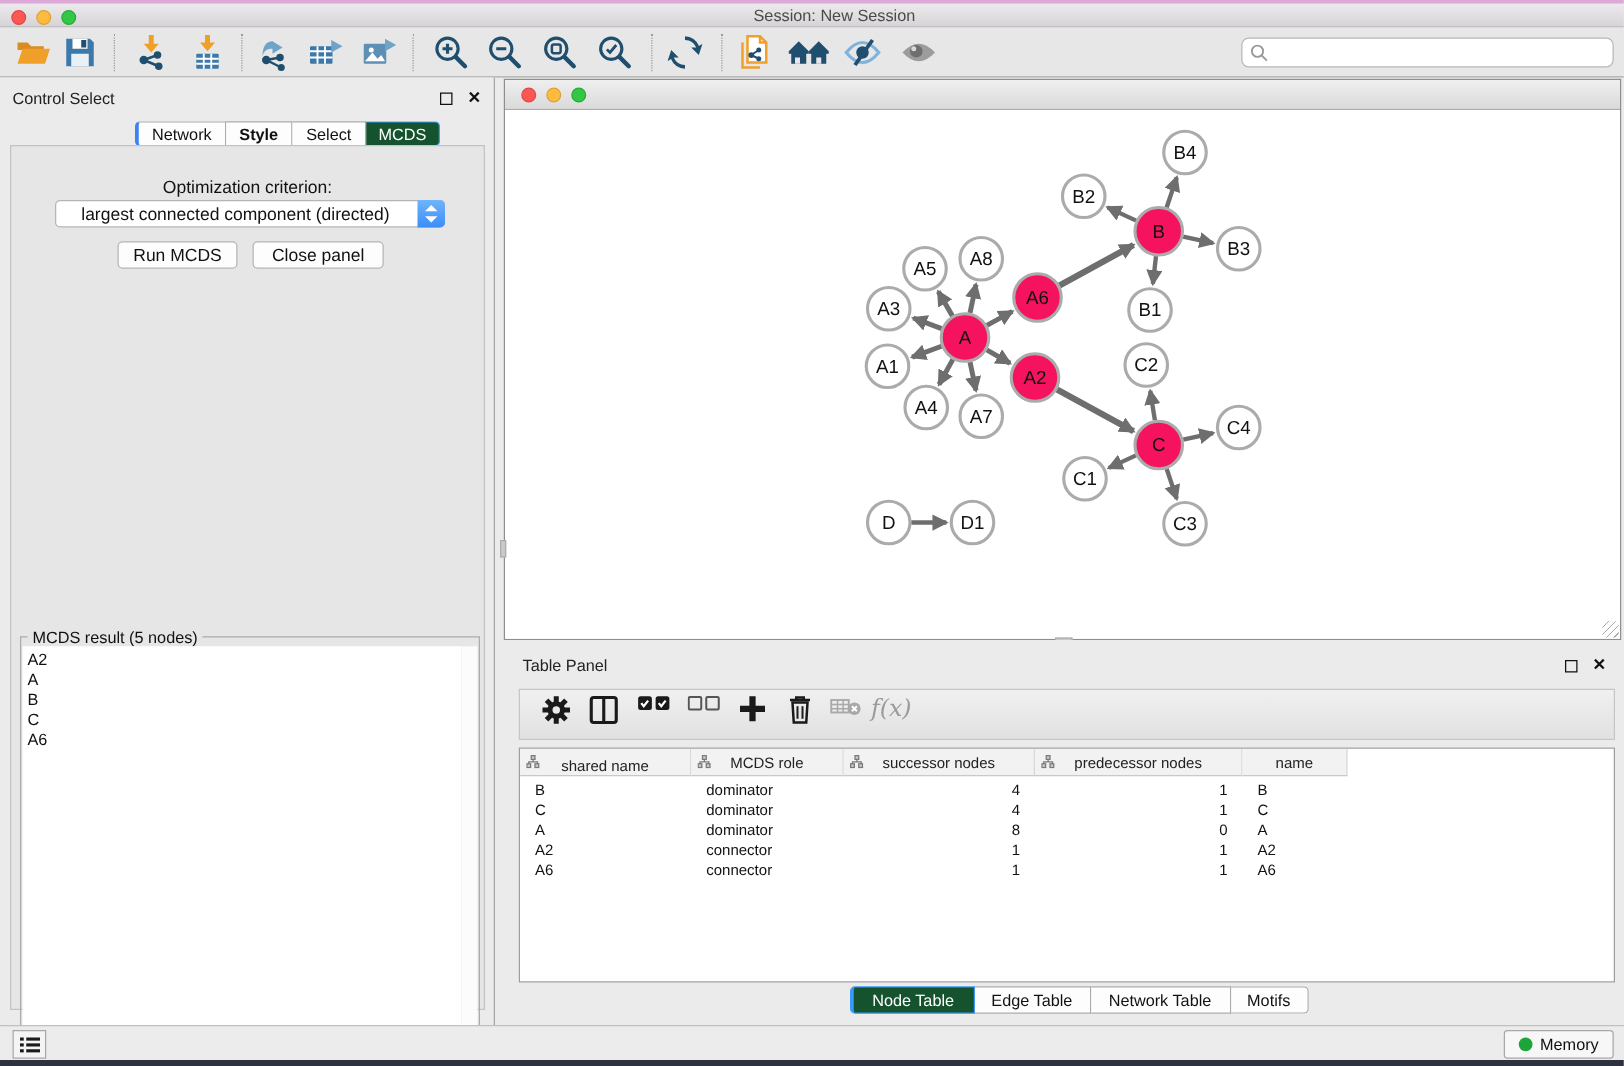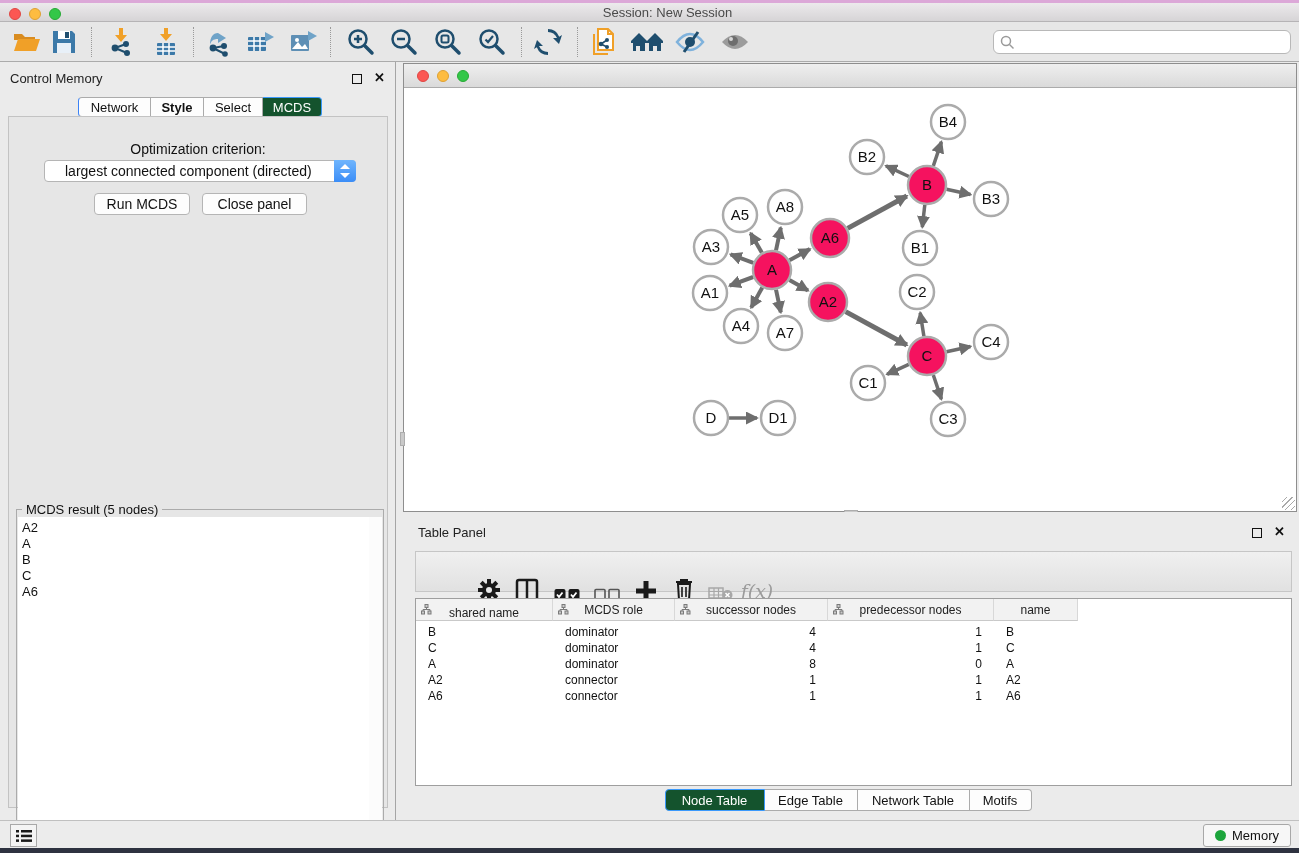--- a/index.html
+++ b/index.html
@@ -33,21 +33,21 @@
     background:#EBEBEB; border-right:1px solid #A5A5A5; }
   .panel-title { position:absolute; left:10px; top:9px; font-size:13px; color:#222; }
   .panel-btns { position:absolute; top:8px; font-size:12px; color:#111; }
   .float-box { display:inline-block; width:10px; height:10px; border:1.5px solid #111;
     vertical-align:middle; margin-right:12px; }
   .close-x { font-weight:bold; font-size:13px; }
 
   .tabs { position:absolute; display:flex; }
   .tab { height:20px; line-height:20px; text-align:center; font-size:13px;
     background:#FDFDFD; border:1px solid #ABABAB; border-left:none; color:#111; }
-  .tab:first-child { border-left:1px solid #3b82f6; border-radius:4px 0 0 4px; }
+  .tab:first-child { border-left:3px solid #3b82f6; border-radius:4px 0 0 4px;margin-left:30px; }
   .tab:last-child { border-radius:0 4px 4px 0; }
   .tab.active { background:#14532d; color:#fff; border-color:#3B99FC; }
 
   .cp-content { position:absolute; left:8px; top:54px; width:380px; height:692px;
     background:#E6E6E6; border:1px solid #C3C3C3; }
   .opt-label { position:absolute; left:0; width:100%; top:24px; text-align:center;
     font-size:14px; color:#111; }
   .dropdown { position:absolute; left:35px; top:43px; width:312px; height:22px;
     background:#fff; border:1px solid #B5B5B5; border-radius:4px; font-size:14px;
     color:#111; line-height:20px; padding-left:20px; }
@@ -82,22 +82,22 @@
   .net-canvas { position:absolute; left:0; top:24px; width:892px; height:423px; background:#fff; }
   .net-grip { position:absolute; right:1px; bottom:1px; width:13px; height:13px;
     background:repeating-linear-gradient(135deg, transparent 0 3px, #A9A9A9 3px 4px); }
   .net-vthumb { position:absolute; left:-4px; top:368px; width:5px; height:14px; background:#C9C9C9; border:1px solid #ADADAD;}
   .net-hthumb { position:absolute; left:440px; bottom:-4px; width:14px; height:5px; background:#C9C9C9; border:1px solid #ADADAD;}
 
   
   .table-panel { position:absolute; left:397px; top:512px; width:902px; height:308px; background:#EBEBEB; }
   .tp-toolbar { position:absolute; left:18px; top:39px; width:877px; height:41px;
     background:linear-gradient(#F0F0F0,#E1E1E1); border:1px solid #C6C6C6; }
-  .tp-icon { position:absolute; top:16px; width:34px; height:34px; display:flex;
-    align-items:flex-end; justify-content:center;margin-left:44px; }
+  .tp-icon { position:absolute; top:4px; width:34px; height:34px; display:flex;
+    align-items:flex-start; justify-content:center; }
   .fx-label { font-family:"DejaVu Serif", serif; font-style:italic; font-size:19px; color:#9B9B9B; }
 
   .tbl { position:absolute; left:18px; top:86px; width:877px; height:188px;
     background:#fff; border:1px solid #9E9E9E; overflow:hidden; }
   .tbl-header { position:absolute; left:0; top:0; height:22px; display:flex; }
   .th-cell { position:relative; height:22px; background:#F2F2F2; border-right:1px solid #D8D8D8;
     border-bottom:1px solid #C9C9C9; font-size:12px; color:#222; display:flex;
     align-items:center; justify-content:center; }
   .th-cell .colicon { position:absolute; left:5px; top:5px; }
   .tbl-body { position:absolute; left:0; top:25px; width:100%; }
@@ -268,21 +268,21 @@
   <div class="searchbox">
     <svg width="15" height="15" viewBox="0 0 15 15">
         <circle cx="6" cy="6" r="4.5" fill="none" stroke="#9A9A9A" stroke-width="1.5"></circle>
         <path d="M9.5 9.5 13.5 13.5" stroke="#9A9A9A" stroke-width="1.5"></path>
       </svg>
     <input type="text" placeholder="" style="">
   </div>
 </div>
 
 <div class="control-panel">
-  <div class="panel-title">Control Memory</div>
+  <div class="panel-title">Control Select</div>
   <div class="panel-btns" style="right:10px">
     <span class="float-box"></span><span class="close-x">✕</span>
   </div>
   <div class="tabs" style="left:78px; top:35px" id="cp-tabs">
       <div class="tab" style="width: 73px;">Network</div>
       <div class="tab" style="width: 53px; font-weight: bold;">Style</div>
       <div class="tab" style="width: 59px;">Select</div>
       <div class="tab active" style="width: 59px;">MCDS</div>
     </div>
   <div class="cp-content">

